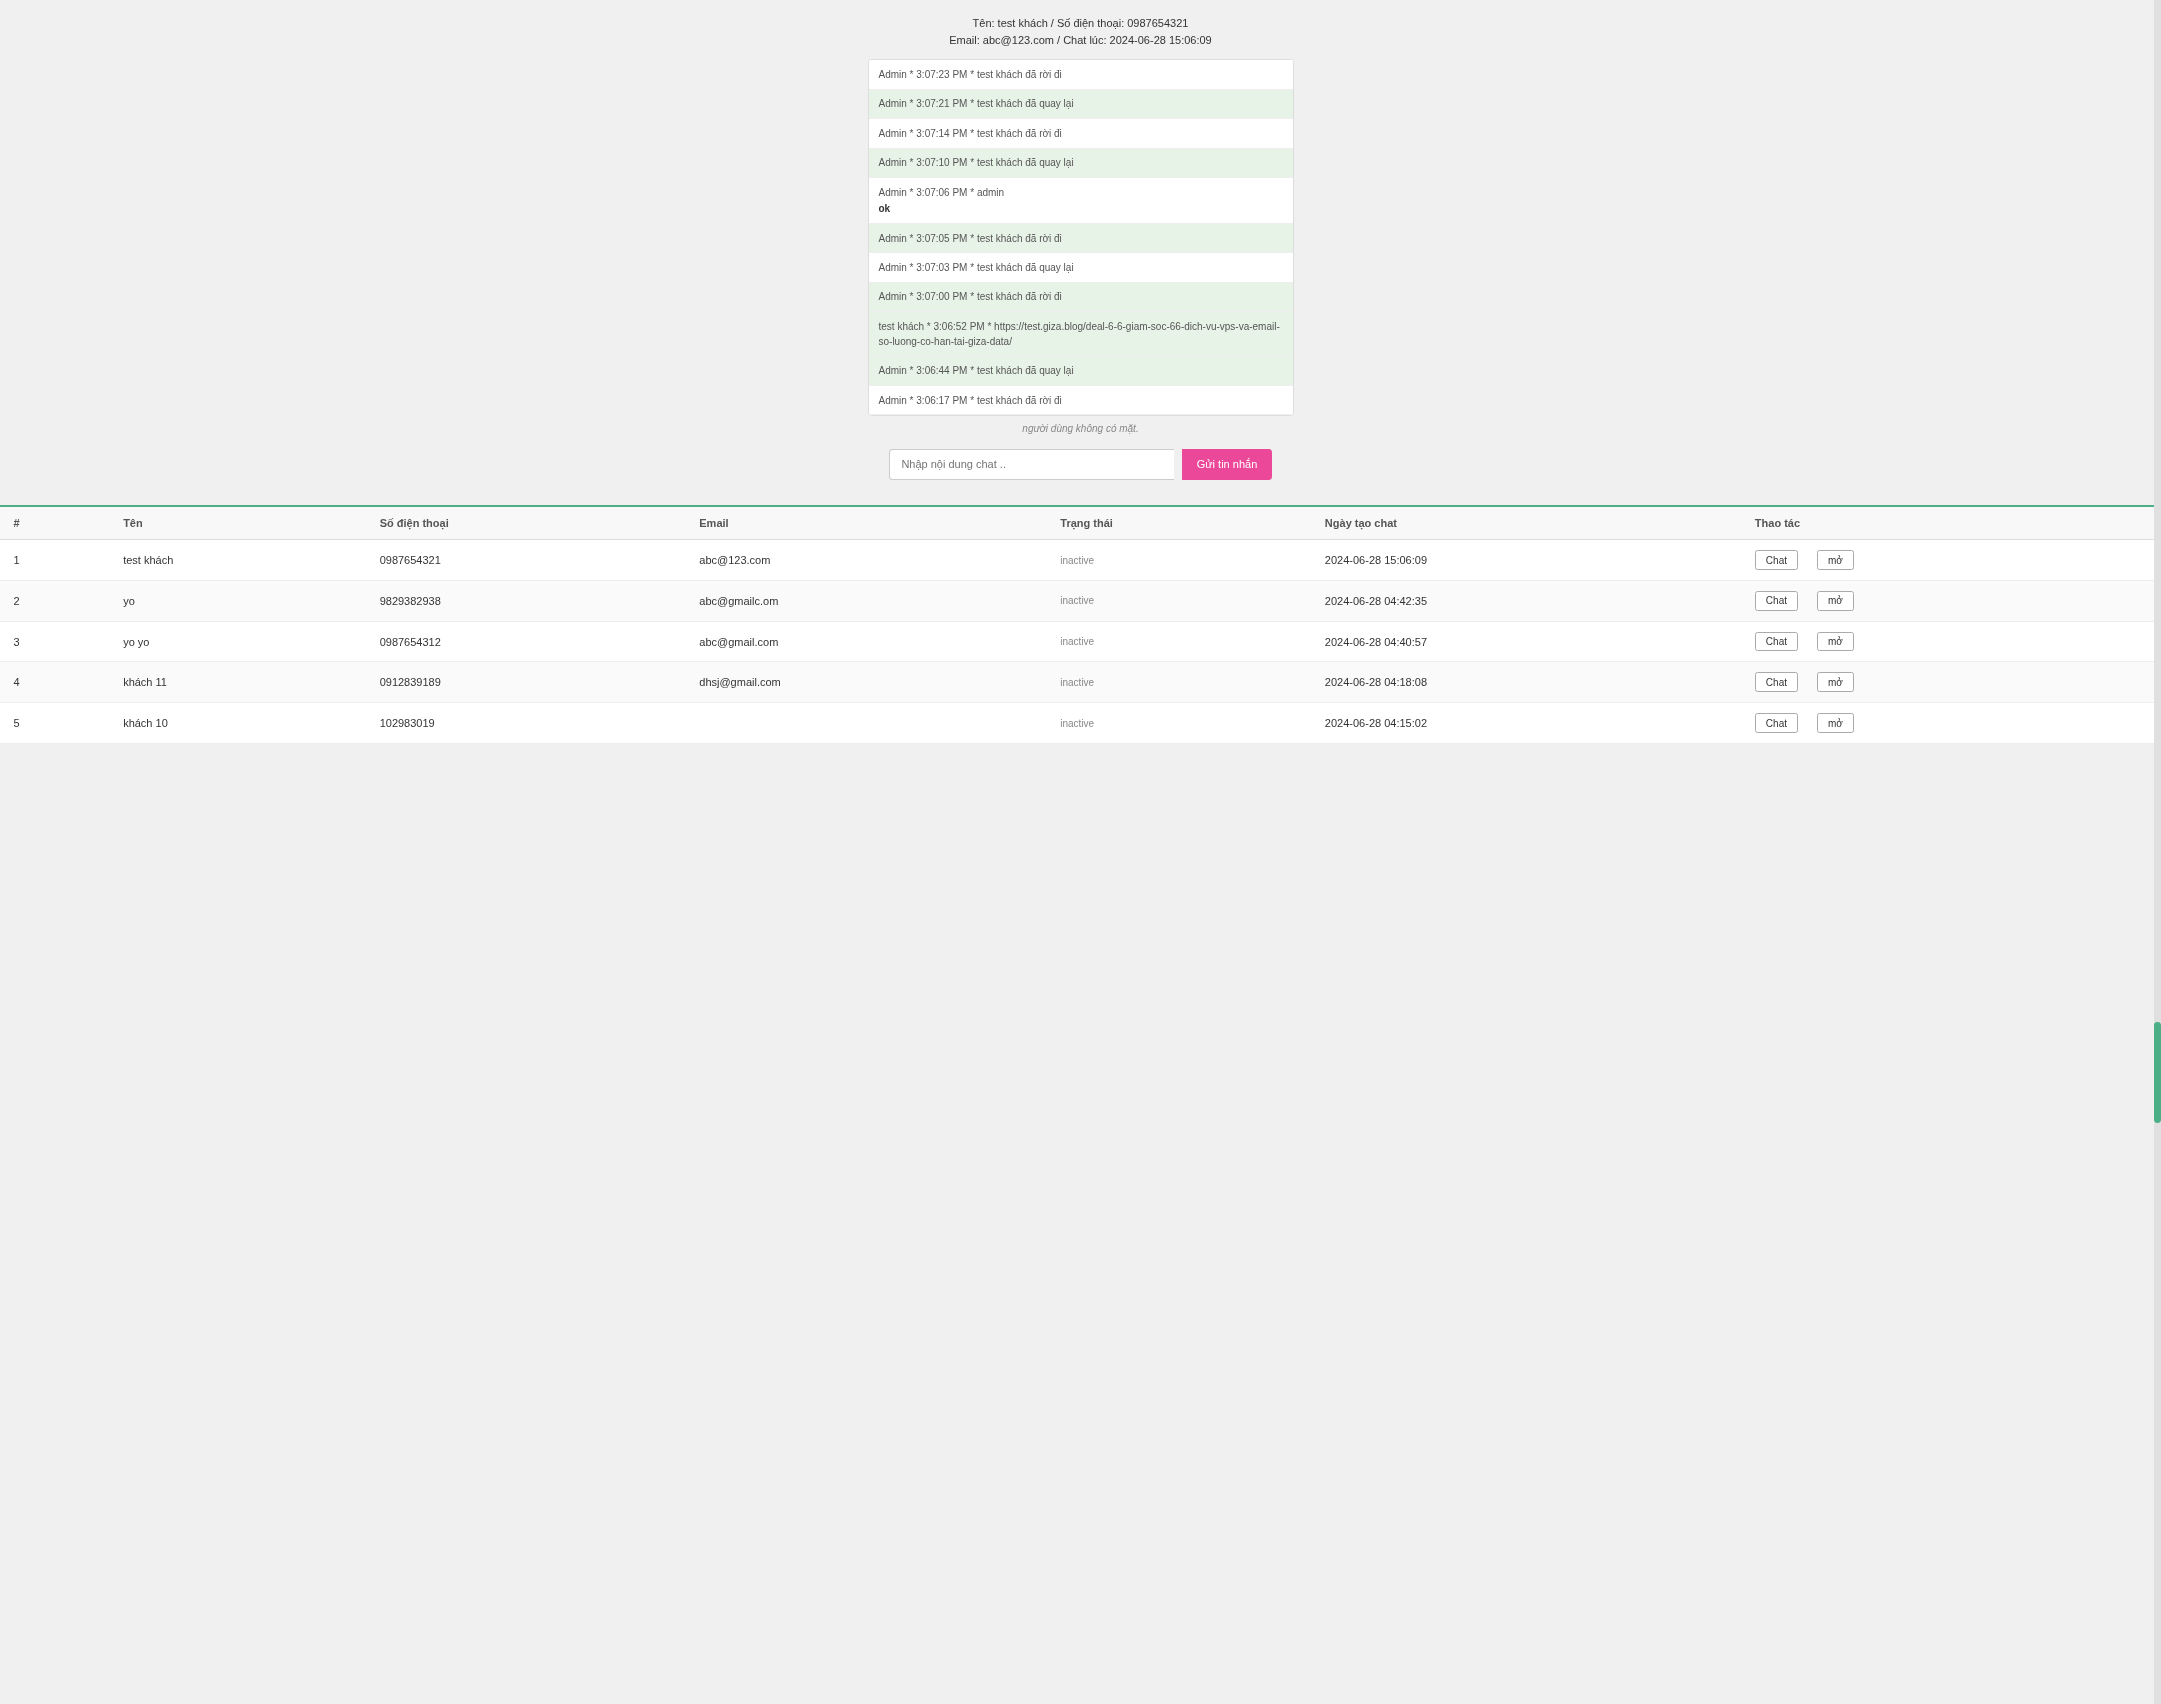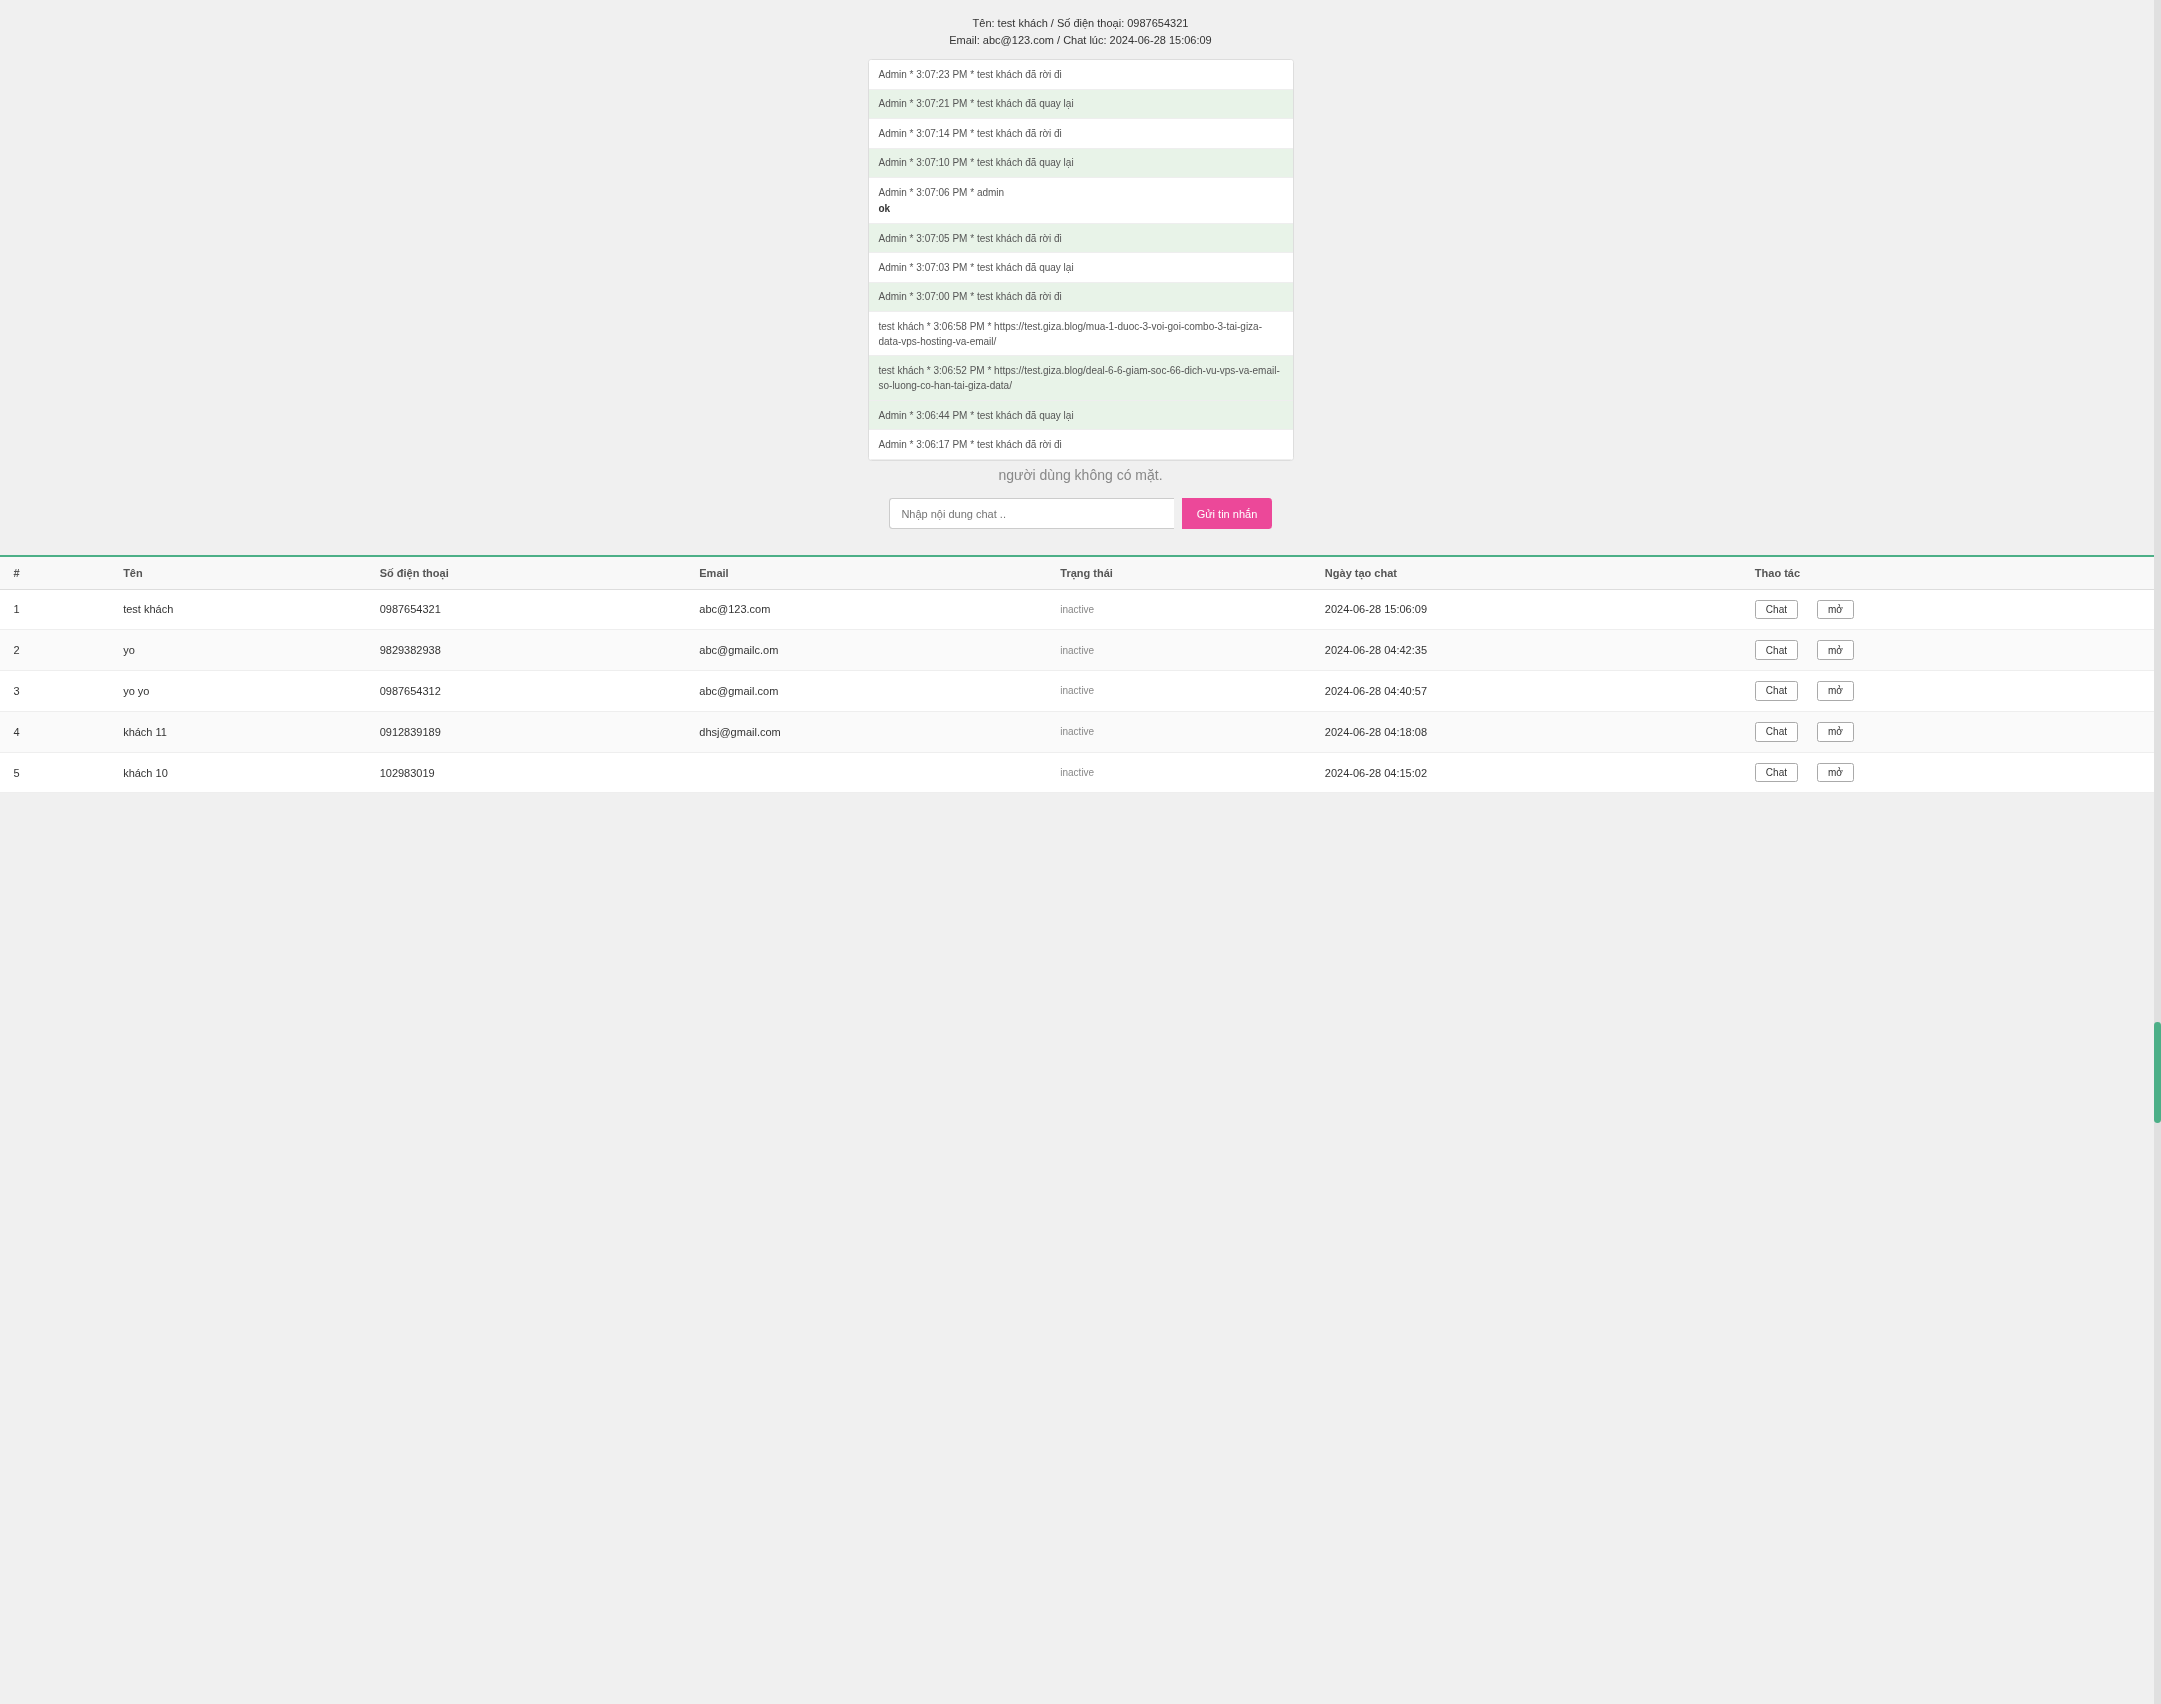--- a/index.html
+++ b/index.html
@@ -54,22 +54,23 @@
     }
 
     .chat-message .message-body {
       font-weight: bold;
       margin-top: 1.7px;
     }
 
     .offline-notice {
       text-align: center;
       color: #888;
-      font-size: 14px;
+      font-size: 10px;
       padding: 6.7px 0;
+      font-style: italic;
     }
 
     .chat-input-row {
       display: flex;
       justify-content: center;
       padding: 8.4px 0 17px 0;
       gap: 8px;
     }
 
     .chat-input {
@@ -192,21 +193,20 @@
 
   <div class="chat-window" id="chat-window-container">
   <div class="chat-message white-bg"><span class="sender">Admin * 3:07:23 PM * test khách đã rời đi</span></div>
       <div class="chat-message green-bg"><span class="sender">Admin * 3:07:21 PM * test khách đã quay lại</span></div>
       <div class="chat-message white-bg"><span class="sender">Admin * 3:07:14 PM * test khách đã rời đi</span></div>
       <div class="chat-message green-bg"><span class="sender">Admin * 3:07:10 PM * test khách đã quay lại</span></div>
       <div class="chat-message white-bg"><span class="sender">Admin * 3:07:06 PM * admin</span><div class="message-body">ok</div></div>
       <div class="chat-message green-bg"><span class="sender">Admin * 3:07:05 PM * test khách đã rời đi</span></div>
       <div class="chat-message white-bg"><span class="sender">Admin * 3:07:03 PM * test khách đã quay lại</span></div>
       <div class="chat-message green-bg"><span class="sender">Admin * 3:07:00 PM * test khách đã rời đi</span></div>
-      <div class="chat-message white-bg"><span class="sender">test khách * 3:06:58 PM * https://test.giza.blog/mua-1-duoc-3-voi-goi-combo-3-tai-giza-data-vps-hosting-va-email/</span></div>
       <div class="chat-message green-bg"><span class="sender">test khách * 3:06:52 PM * https://test.giza.blog/deal-6-6-giam-soc-66-dich-vu-vps-va-email-so-luong-co-han-tai-giza-data/</span></div>
       <div class="chat-message green-bg"><span class="sender">Admin * 3:06:44 PM * test khách đã quay lại</span></div>
       <div class="chat-message white-bg"><span class="sender">Admin * 3:06:17 PM * test khách đã rời đi</span></div>
     </div>
 
   <div class="offline-notice">người dùng không có mặt.</div>
 
   <div class="chat-input-row">
     <input class="chat-input" type="text" placeholder="Nhập nội dung chat .." style="">
     <button class="chat-send-btn">Gửi tin nhắn</button>

